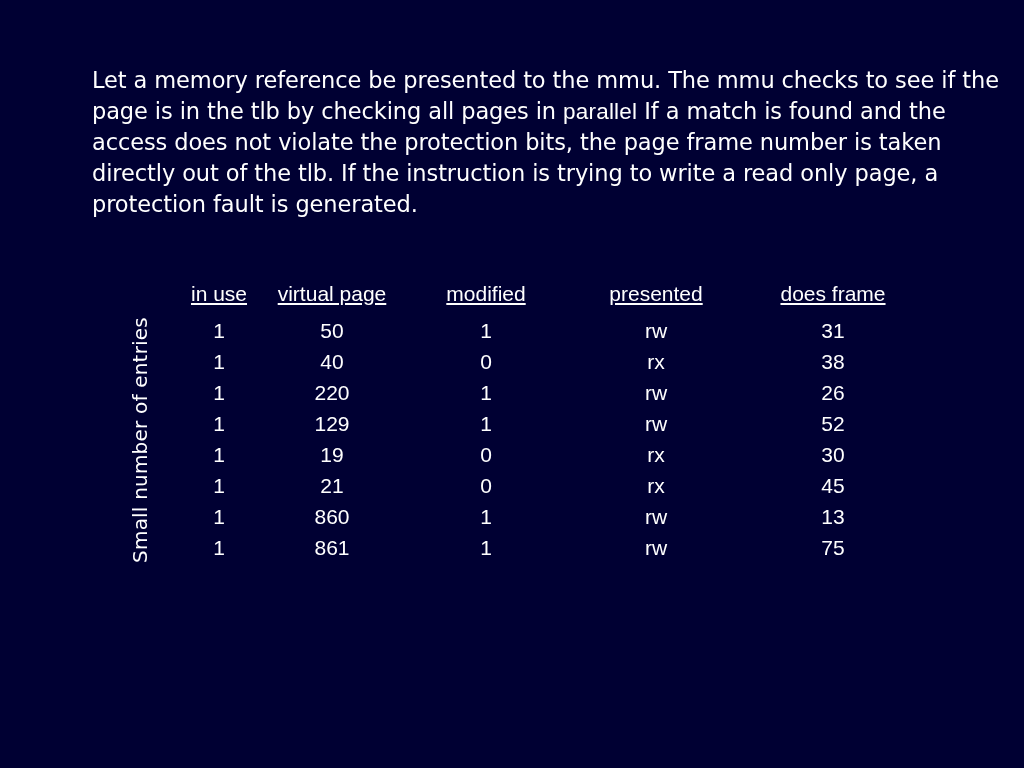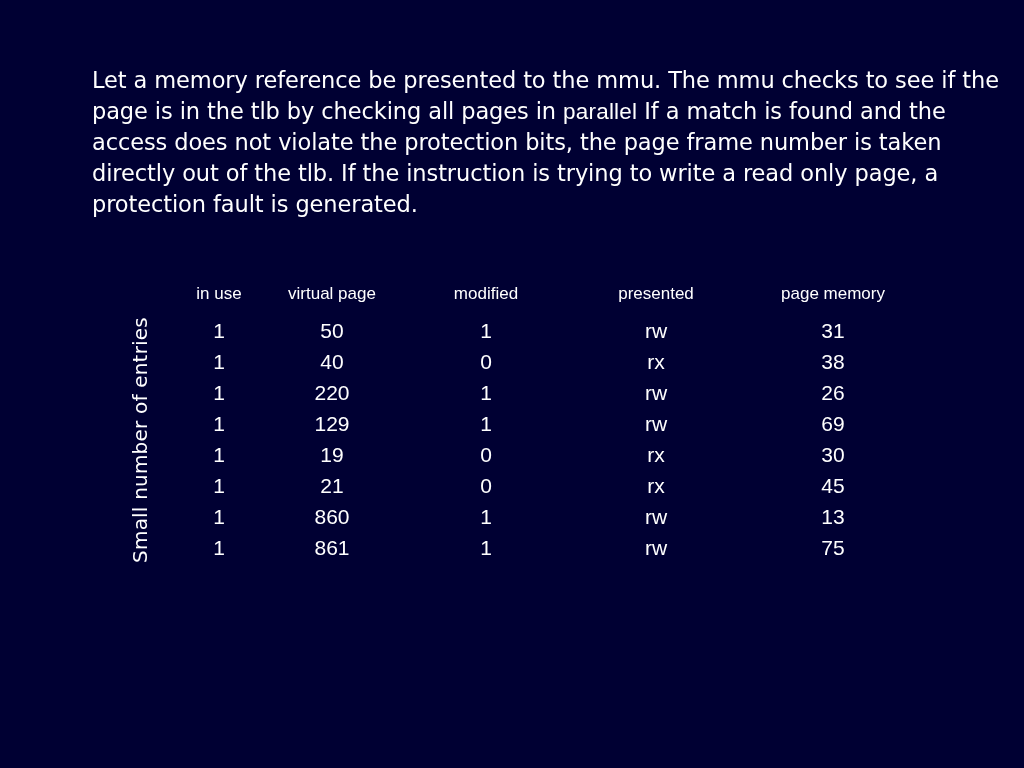--- a/index.html
+++ b/index.html
@@ -58,26 +58,27 @@
   .tlb-table {
     position: absolute;
     left: 180px;
     top: 280px;
     width: 740px;
     border-collapse: collapse;
     color: #ffffff;
     font-family: "Liberation Sans", sans-serif;
   }
   .tlb-table th {
-    font-size: 17px;
+    font-size: 21px;
     font-weight: normal;
     line-height: 28px;
     padding: 0 0 7px 0;
     text-align: center;
     white-space: nowrap;
+    text-decoration: underline;
   }
   .tlb-table td {
     font-size: 21px;
     font-weight: normal;
     line-height: 31px;
     height: 31px;
     padding: 0;
     text-align: center;
     white-space: nowrap;
   }
@@ -103,21 +104,21 @@
       <col class="col-modified">
       <col class="col-protection">
       <col class="col-frame">
     </colgroup>
     <thead>
       <tr>
         <th>in use</th>
         <th>virtual page</th>
         <th>modified</th>
         <th>presented</th>
-        <th>page memory</th>
+        <th>does frame</th>
       </tr>
     </thead>
     <tbody>
       <tr>
         <td>1</td>
         <td>50</td>
         <td>1</td>
         <td>rw</td>
         <td>31</td>
       </tr>
@@ -133,21 +134,21 @@
         <td>220</td>
         <td>1</td>
         <td>rw</td>
         <td>26</td>
       </tr>
       <tr>
         <td>1</td>
         <td>129</td>
         <td>1</td>
         <td>rw</td>
-        <td>69</td>
+        <td>52</td>
       </tr>
       <tr>
         <td>1</td>
         <td>19</td>
         <td>0</td>
         <td>rx</td>
         <td>30</td>
       </tr>
       <tr>
         <td>1</td>

